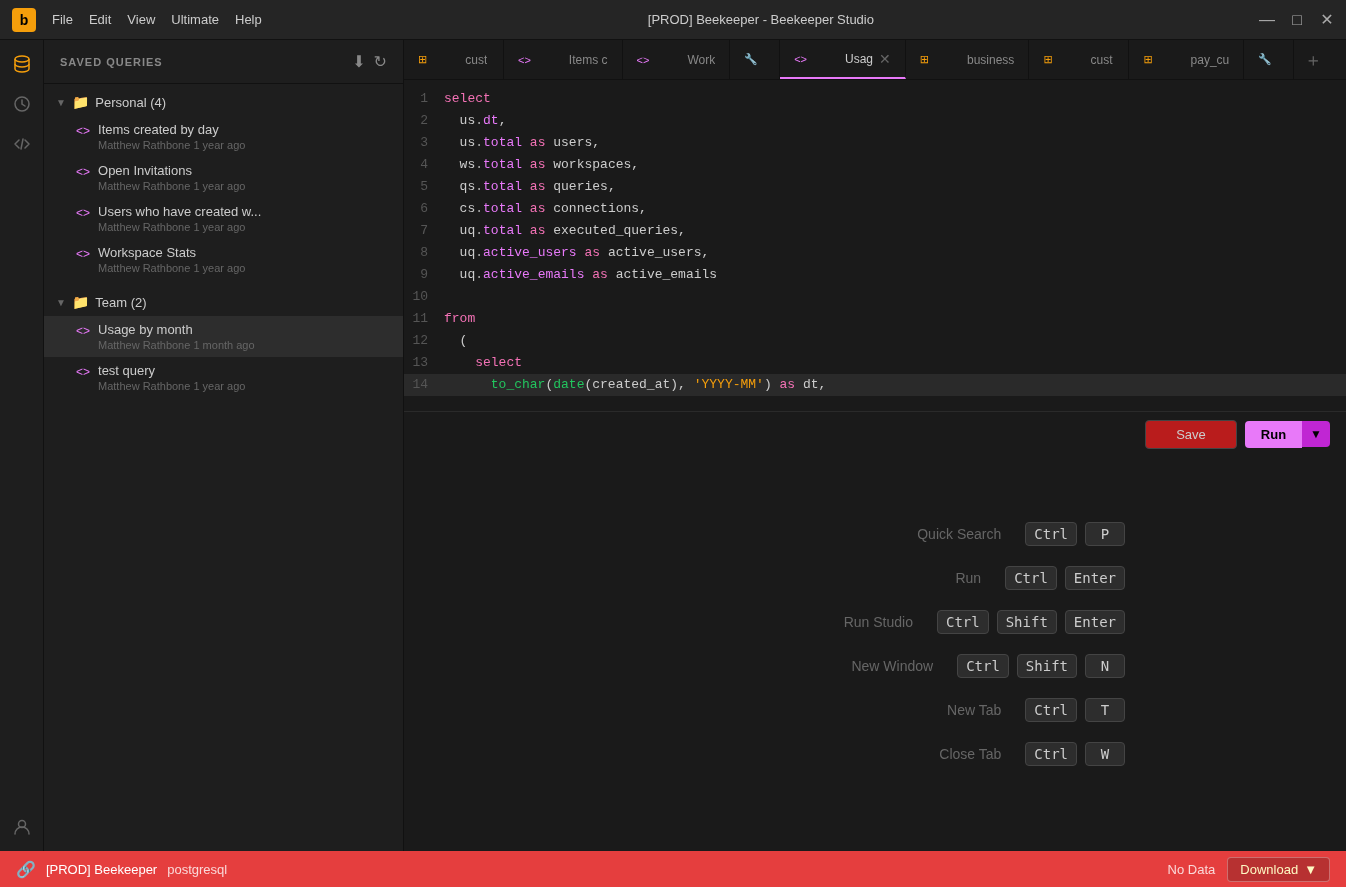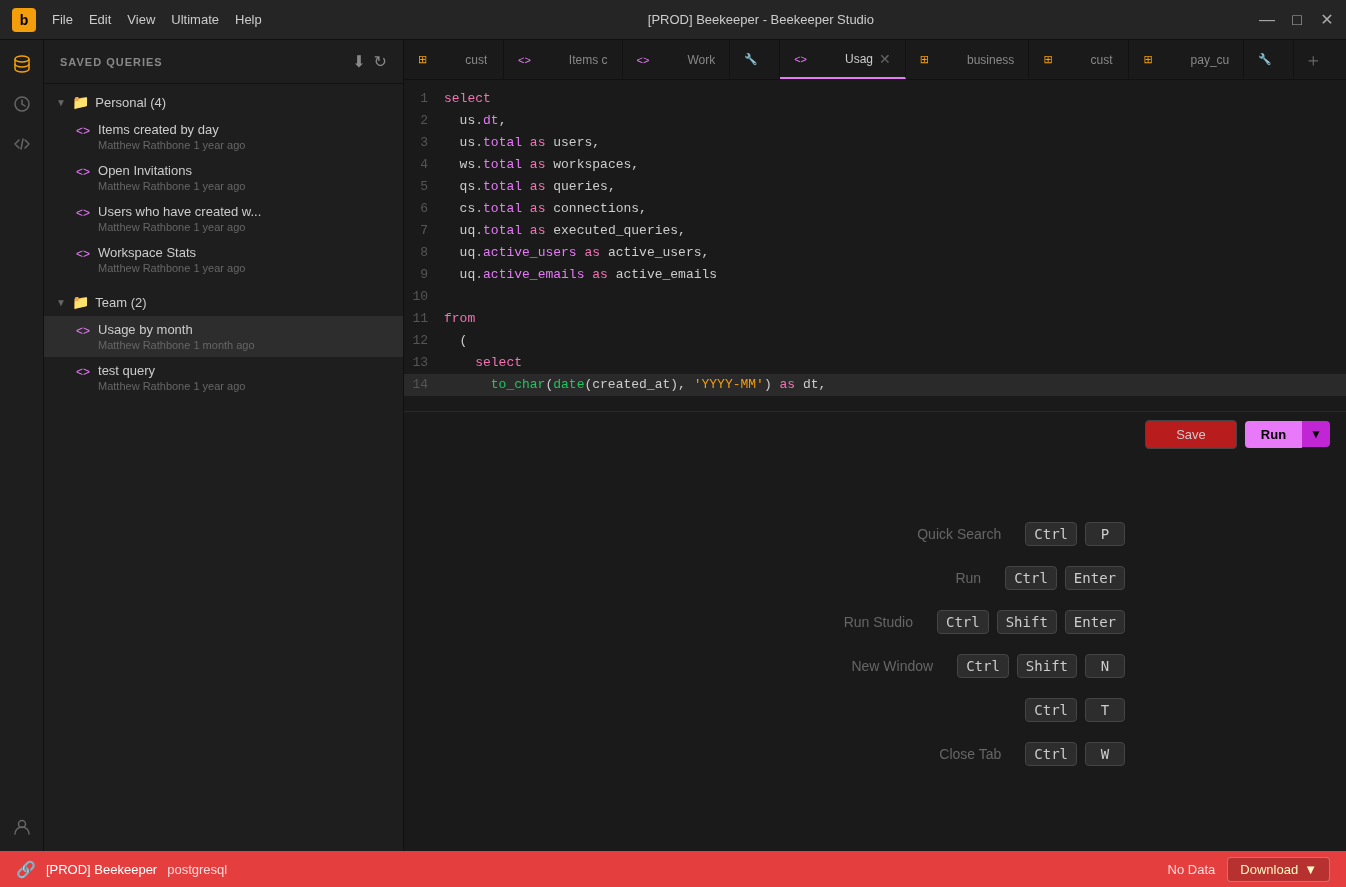--- a/index.html
+++ b/index.html
@@ -694,20 +694,21 @@
           <span class="kbd">Shift</span>
           <span class="kbd">Enter</span>
         </div>
         <div class="shortcut-row">
           <span class="shortcut-label">New Window</span>
           <span class="kbd">Ctrl</span>
           <span class="kbd">Shift</span>
           <span class="kbd">N</span>
         </div>
         <div class="shortcut-row">
+          <span class="shortcut-label">New Tab</span>
           <span class="kbd">Ctrl</span>
           <span class="kbd">T</span>
         </div>
         <div class="shortcut-row">
           <span class="shortcut-label">Close Tab</span>
           <span class="kbd">Ctrl</span>
           <span class="kbd">W</span>
         </div>
       </div>
     </div>

